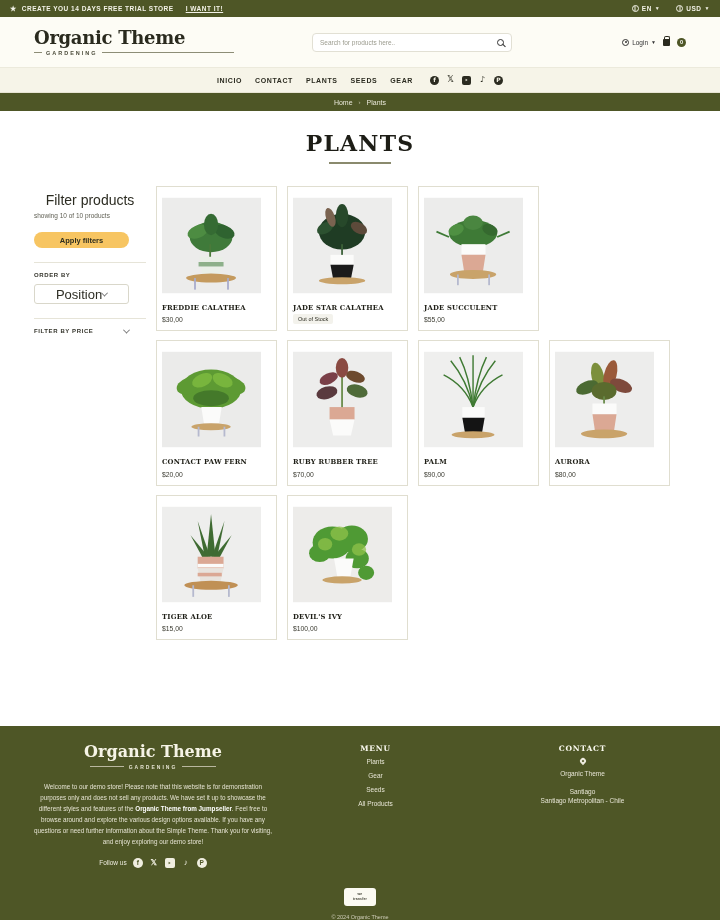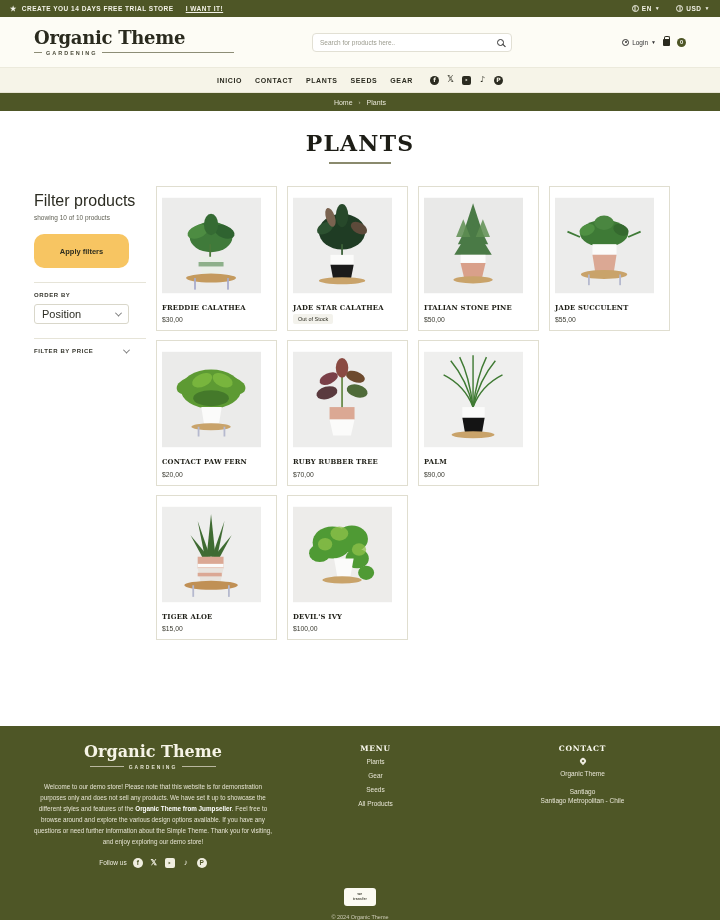--- a/index.html
+++ b/index.html
@@ -164,35 +164,35 @@
     font-family: "DejaVu Serif", "Liberation Serif", serif;
     font-size: 22px; letter-spacing: 1.2px; color: #1d1d16; font-weight: 700;
   }
   .title-rule { width: 62px; height: 2px; background: #8a8a6d; margin: 6px auto 0; }
 
   
   .content { display: flex; padding: 10px 34px 0 34px; gap: 0; background:#fff; flex: 1; align-items: flex-start; }
 
   
   .sidebar { width: 112px; flex: 0 0 112px; padding-top: 6px; }
-  .filter-title { font-size: 16px; color: #2c2c22; margin-bottom: 4px; }
+  .filter-title { font-size: 14px; color: #2c2c22; margin-bottom: 4px; text-align: center; }
   .filter-sub { font-size: 6.5px; color: #5e5e52; margin-bottom: 13px; }
   .apply-btn {
-    width: 95px; height: 34px; border-radius: 10px; border: 0;
+    width: 95px; height: 16px; border-radius: 10px; border: 0;
     background: #f7c562; color: #2d2d1f;
     font-size: 7.5px; font-weight: 700; cursor: pointer;
     font-family: "Liberation Sans", sans-serif;
     display: flex; align-items: center; justify-content: center;
   }
   .side-div { height: 1px; background: #e6e4d8; margin: 14px 0 9px; }
   .side-lbl { font-size: 6px; font-weight: 700; letter-spacing: .6px; color: #33332a; margin-bottom: 6px; }
   .select-box {
     width: 95px; height: 20px; border: 1px solid #d9d7ca; border-radius: 3px;
-    background: #fff; display: flex; align-items: center; justify-content: space-between;
-    padding: 0 7px; font-size: 11px; color: #2d2d24; cursor: pointer;
+    background: #fff; display: flex; align-items: center; justify-content: center;
+    padding: 0 7px; font-size: 13px; color: #2d2d24; cursor: pointer;
   }
   .chev { width:5px; height:5px; border-right:1px solid #777; border-bottom:1px solid #777; transform: rotate(45deg) translate(-1px,-1px); }
   .side-row {
     display: flex; align-items: center; justify-content: space-between; width: 95px;
     cursor: pointer;
   }
 
   
   .grid-area { flex: 1; padding-left: 10px; }
   .prow { display: flex; gap: 10px; margin-bottom: 9px; }
@@ -418,41 +418,20 @@
                 <rect x="42" y="64" width="26" height="11" fill="#fbfbfa"></rect>
                 <path d="M42 75 h26 l-3 16 h-20 z" fill="#1b1b1b"></path>
                 <ellipse cx="55" cy="93" rx="26" ry="4" fill="#c9a36a"></ellipse>
               </svg>
           </div>
           <span class="oos">Out of Stock</span>
           <div class="pname">JADE STAR CALATHEA</div>
           <div class="pprice">$25,00</div>
         </div>
 
-        <div class="card">
-          <div class="thumb">
-            <svg width="111" height="107" viewBox="0 0 111 107">
-                <rect width="111" height="107" fill="#e9e9e8"></rect>
-                <g fill="#4a7a46">
-                  <path d="M55 6 L44 40 L66 40 Z"></path>
-                  <path d="M55 18 L38 52 L72 52 Z"></path>
-                  <path d="M55 30 L34 64 L76 64 Z"></path>
-                </g>
-                <g fill="#5f8f52" opacity=".85">
-                  <path d="M44 24 L36 44 L52 44 Z"></path>
-                  <path d="M66 24 L58 44 L74 44 Z"></path>
-                </g>
-                <rect x="41" y="64" width="28" height="9" fill="#fcfcfb"></rect>
-                <path d="M41 73 h28 l-4 17 h-20 z" fill="#d9a08a"></path>
-                <ellipse cx="55" cy="92" rx="22" ry="4" fill="#c9a36a"></ellipse>
-              </svg>
-          </div>
-          <div class="pname">ITALIAN STONE PINE</div>
-          <div class="pprice">$50,00</div>
-        </div>
 
         <div class="card">
           <div class="thumb">
             <svg width="111" height="107" viewBox="0 0 111 107">
                 <rect width="111" height="107" fill="#ececeb"></rect>
                 <g>
                   <ellipse cx="55" cy="40" rx="27" ry="15" fill="#3e7a36"></ellipse>
                   <ellipse cx="36" cy="36" rx="9" ry="6" fill="#4f9042" transform="rotate(-25 36 36)"></ellipse>
                   <ellipse cx="74" cy="36" rx="9" ry="6" fill="#35692f" transform="rotate(25 74 36)"></ellipse>
                   <ellipse cx="55" cy="28" rx="11" ry="8" fill="#4a8640"></ellipse>
@@ -533,20 +512,40 @@
                 </g>
                 <rect x="43" y="62" width="25" height="12" fill="#fbfbfa"></rect>
                 <path d="M43 74 h25 l-3 17 h-19 z" fill="#141414"></path>
                 <ellipse cx="55" cy="93" rx="24" ry="4" fill="#c9a36a"></ellipse>
               </svg>
           </div>
           <div class="pname">PALM</div>
           <div class="pprice">$90,00</div>
         </div>
 
+        <div class="card">
+          <div class="thumb">
+            <svg width="111" height="107" viewBox="0 0 111 107">
+                <rect width="111" height="107" fill="#ededec"></rect>
+                <g>
+                  <ellipse cx="48" cy="28" rx="7" ry="16" fill="#7c8f3c" transform="rotate(-12 48 28)"></ellipse>
+                  <ellipse cx="62" cy="26" rx="7" ry="17" fill="#9a5a3a" transform="rotate(14 62 26)"></ellipse>
+                  <ellipse cx="36" cy="40" rx="13" ry="7" fill="#4b6a32" transform="rotate(-22 36 40)"></ellipse>
+                  <ellipse cx="74" cy="38" rx="13" ry="7" fill="#7e4a3c" transform="rotate(22 74 38)"></ellipse>
+                  <ellipse cx="55" cy="44" rx="14" ry="10" fill="#5a6b2e"></ellipse>
+                  <rect x="54" y="50" width="2" height="12" fill="#6a8c4a"></rect>
+                </g>
+                <rect x="42" y="58" width="27" height="12" fill="#fbfbfa"></rect>
+                <path d="M42 70 h27 l-3 20 h-21 z" fill="#dba894"></path>
+                <ellipse cx="55" cy="92" rx="26" ry="5" fill="#c9a36a"></ellipse>
+              </svg>
+          </div>
+          <div class="pname">AURORA</div>
+          <div class="pprice">$80,00</div>
+        </div>
       </div>
 
       <div class="prow">
         <div class="card">
           <div class="thumb">
             <svg width="111" height="107" viewBox="0 0 111 107">
                 <rect width="111" height="107" fill="#eeeeed"></rect>
                 <g fill="#3f6b32">
                   <path d="M55 8 L50 56 L60 56 Z"></path>
                   <path d="M40 16 L48 56 L54 56 Z"></path>

